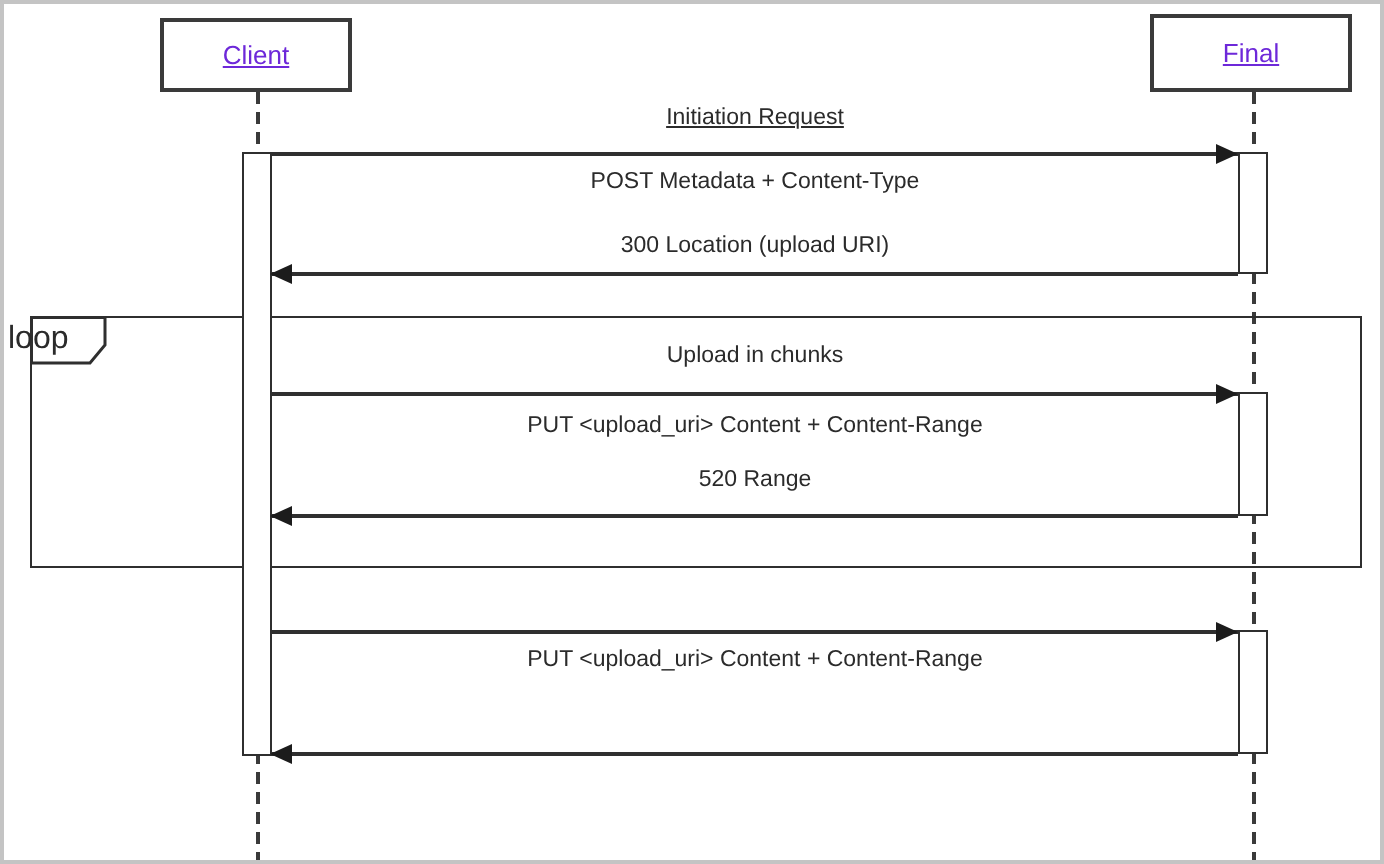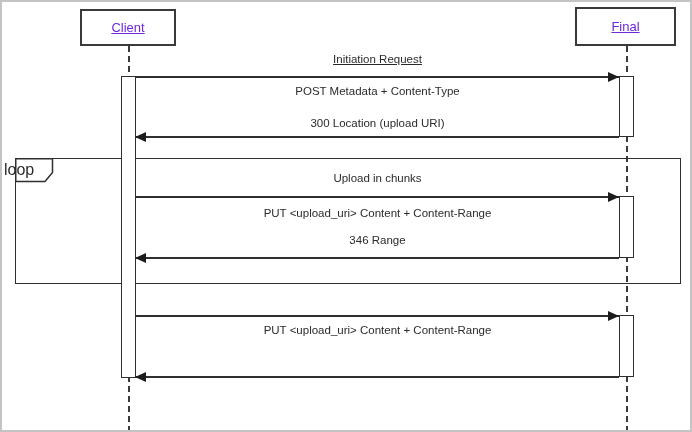--- a/index.html
+++ b/index.html
@@ -158,21 +158,21 @@
   <div class="arrow-right ar-1"></div>
   <span class="msg-label reqlbl-1">POST Metadata + Content-Type</span>
   <span class="msg-label resplbl-1">300 Location (upload URI)</span>
   <div class="msg-line resp-1"></div>
   <div class="arrow-left al-1"></div>
 
   <span class="msg-label title-2">Upload in chunks</span>
   <div class="msg-line req-2"></div>
   <div class="arrow-right ar-2"></div>
   <span class="msg-label reqlbl-2">PUT &lt;upload_uri&gt; Content + Content-Range</span>
-  <span class="msg-label resplbl-2">346 Range</span>
+  <span class="msg-label resplbl-2">520 Range</span>
   <div class="msg-line resp-2"></div>
   <div class="arrow-left al-2"></div>
 
   <div class="msg-line req-3"></div>
   <div class="arrow-right ar-3"></div>
   <span class="msg-label reqlbl-3">PUT &lt;upload_uri&gt; Content + Content-Range</span>
   <div class="msg-line resp-3"></div>
   <div class="arrow-left al-3"></div>
 
 </div>

